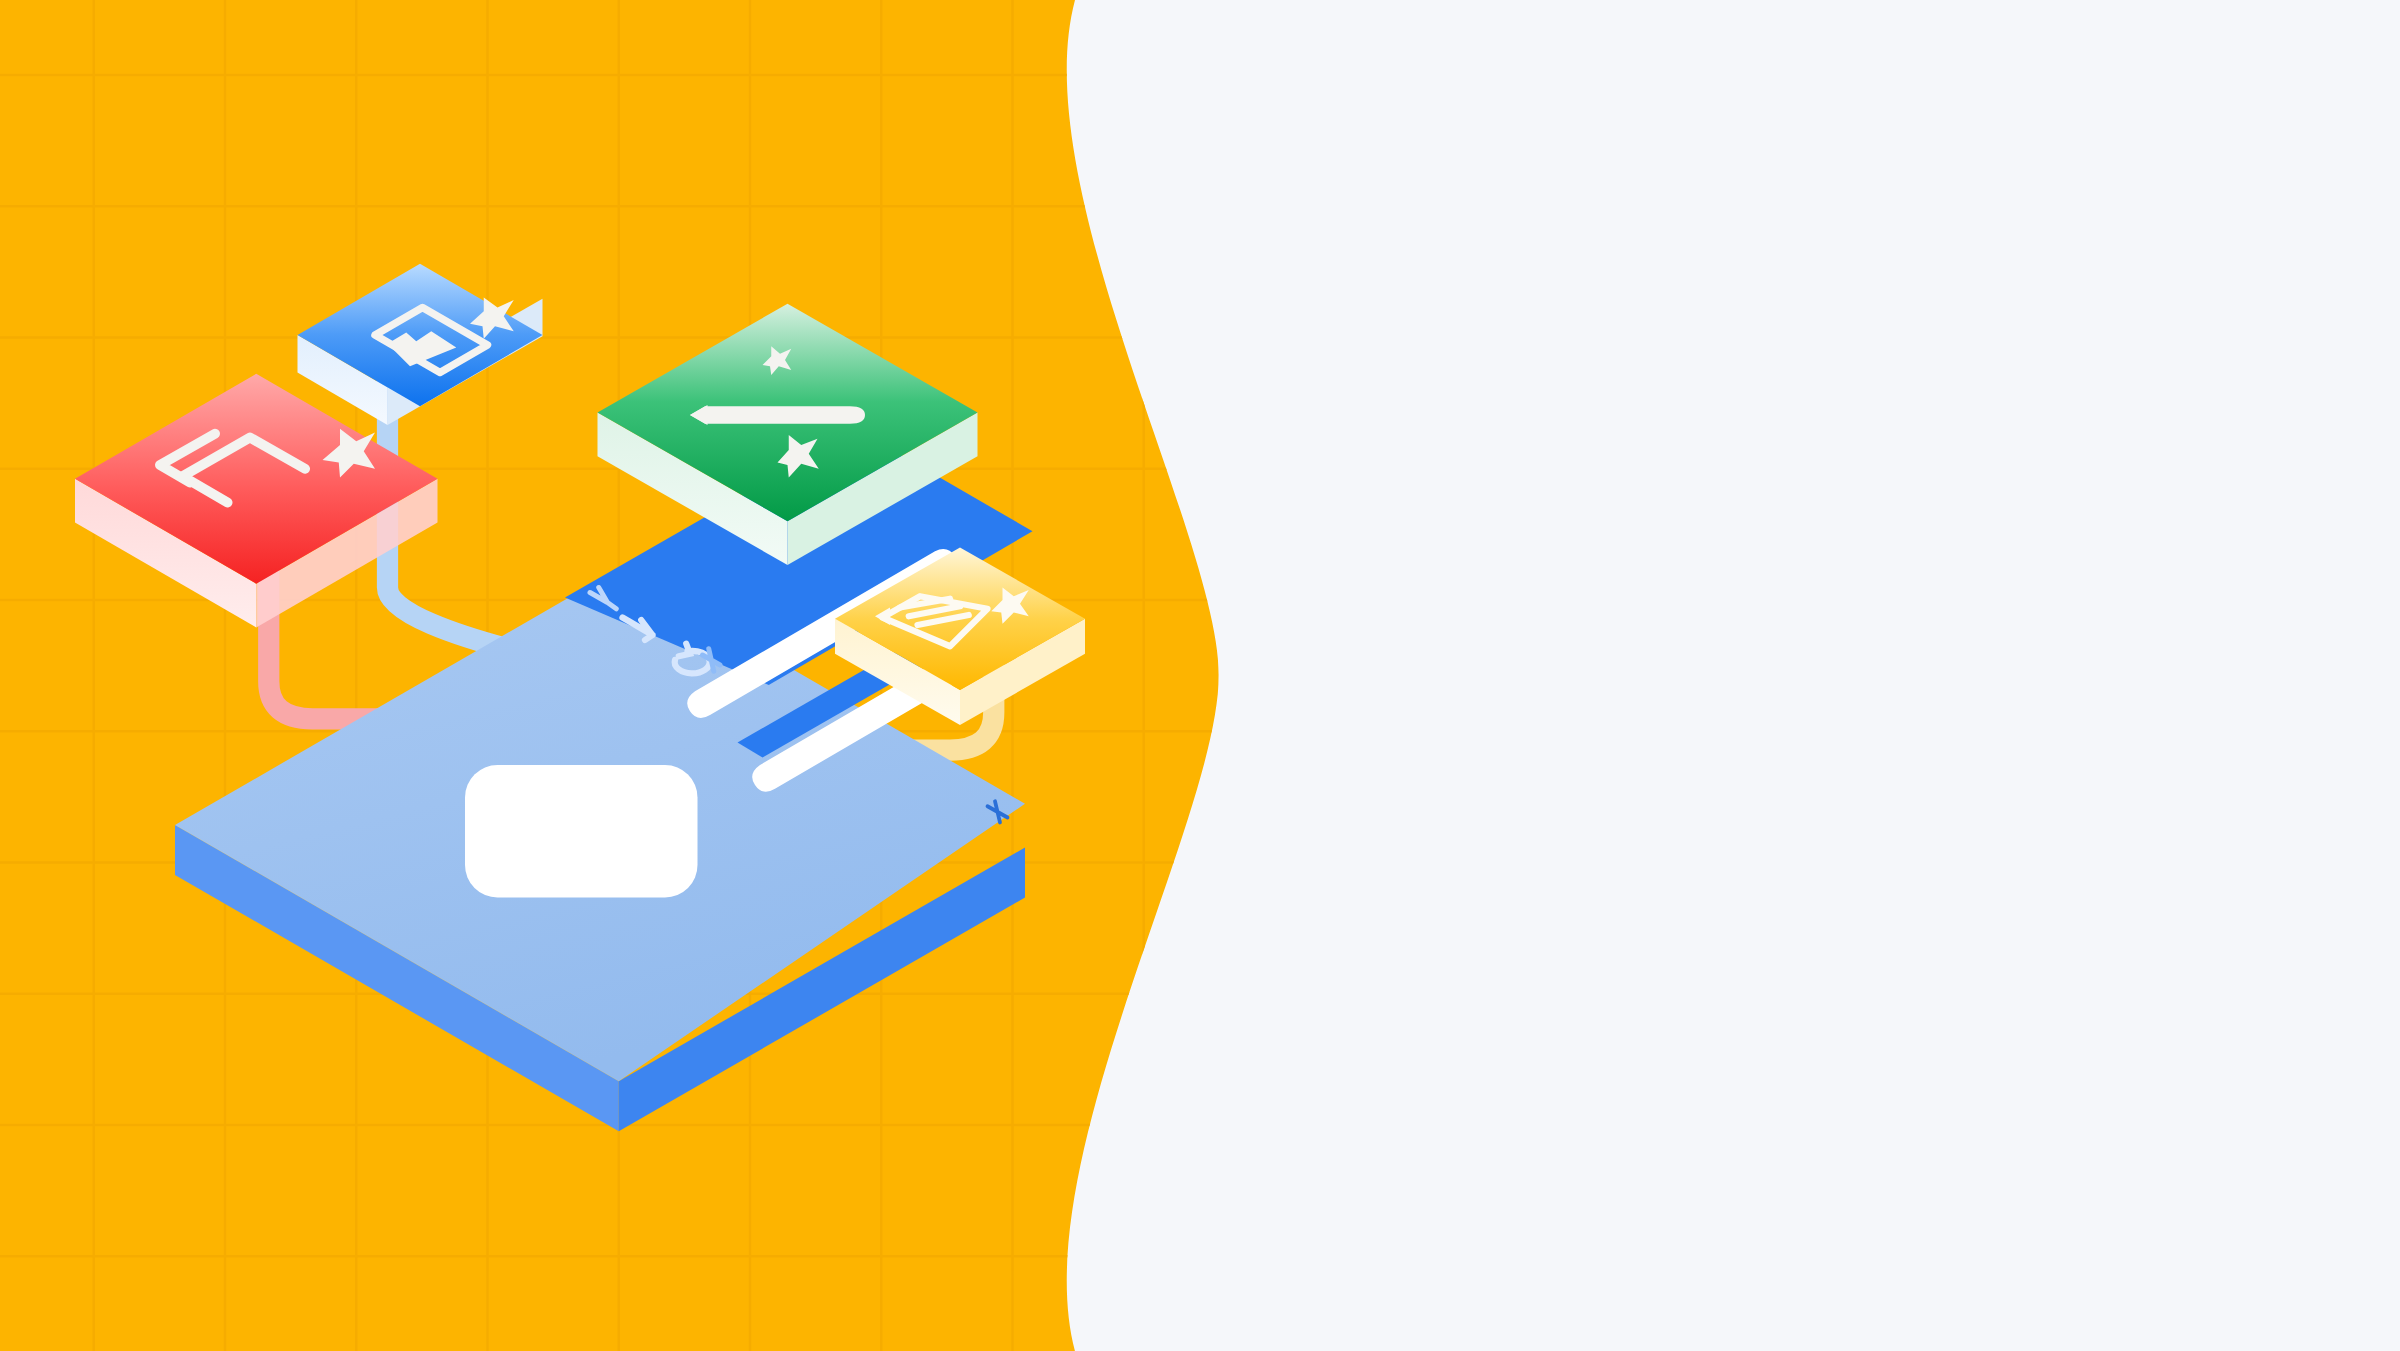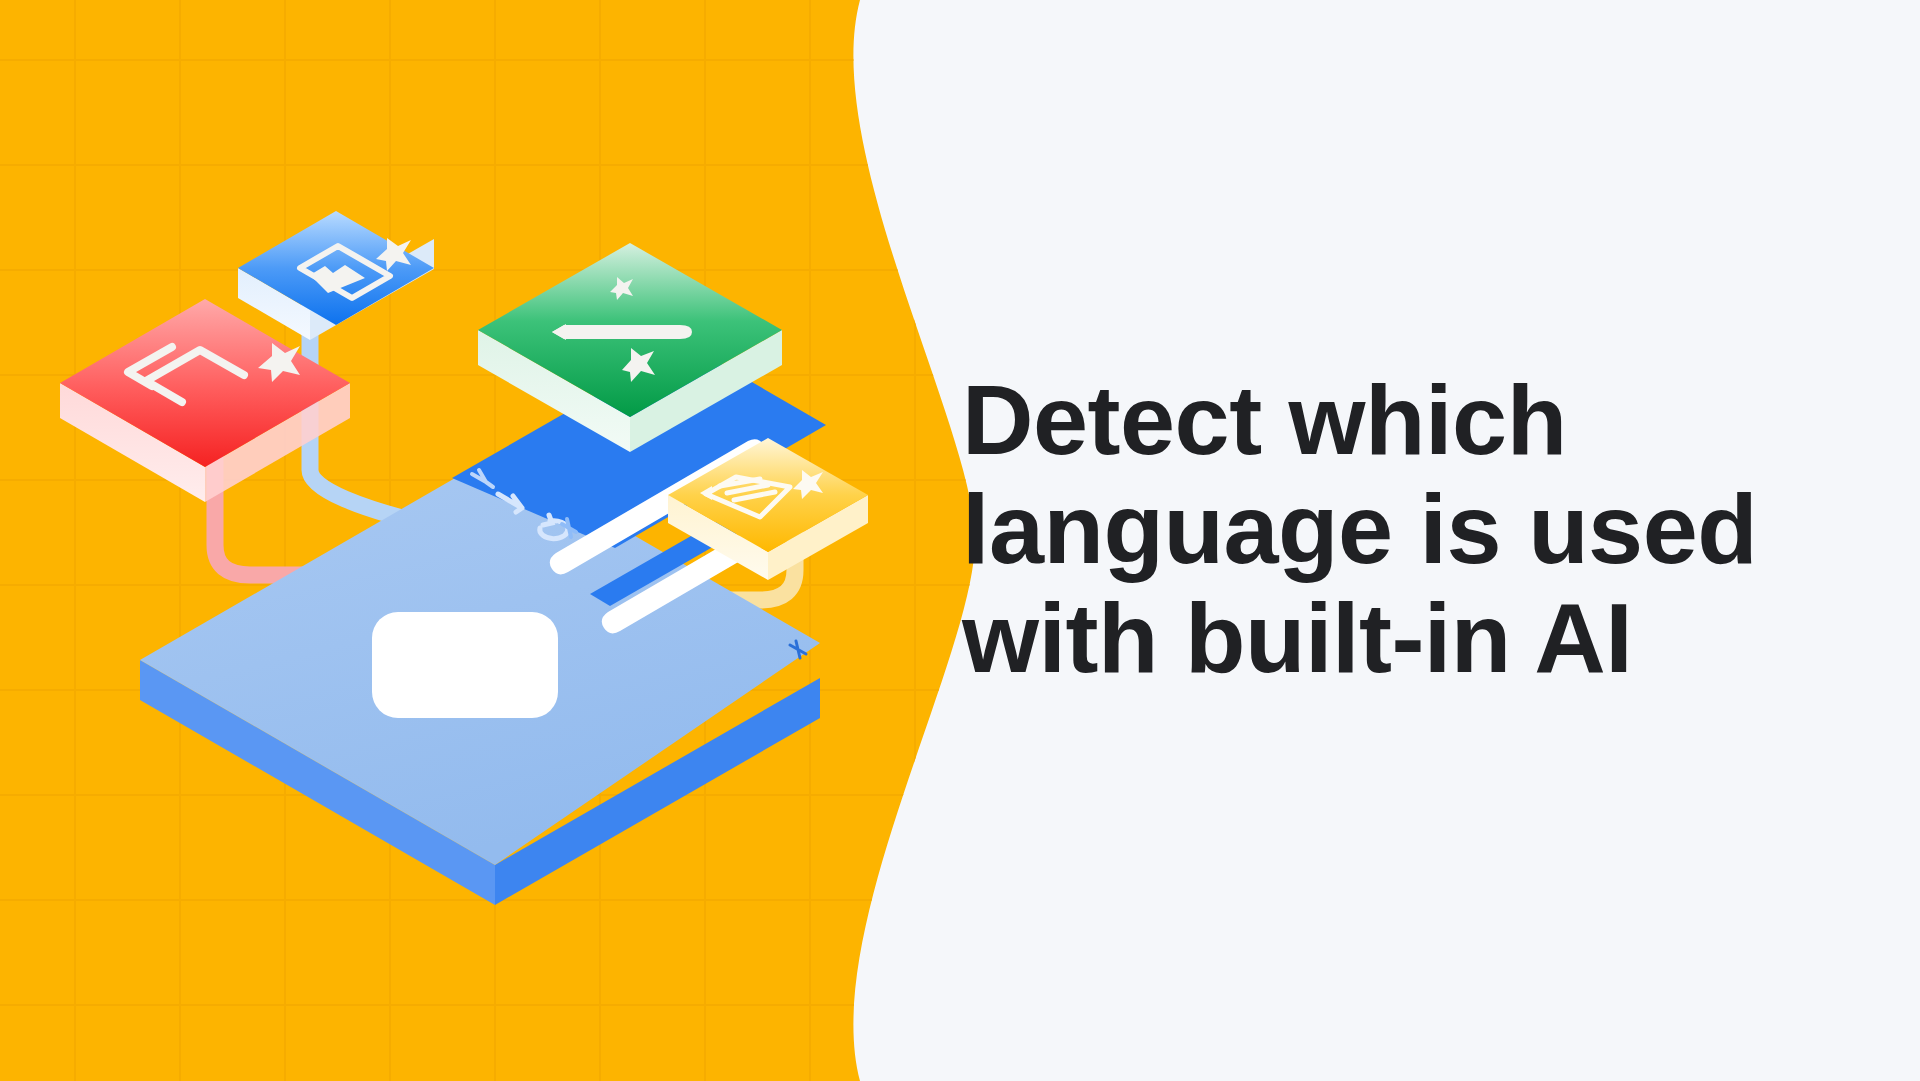--- a/index.html
+++ b/index.html
@@ -240,15 +240,14 @@
         <path d="M706,494 L736,477 L790,487 L760,517 Z"></path>
         <path d="M720,486 L760,479"></path>
         <path d="M727,493 L768,485"></path>
         <path d="M734,500 L775,492"></path>
       </g>
       <path d="M700,493 L712,486 L712,500 Z" fill="#fdfaf2"></path>
       <path d="M793,489 L802,480 L802,470 L811,477 L823,472 L816,483 L823,493 L811,490 L802,499 L801,490 Z" fill="#fdfaf2"></path>
     </g>
   </svg>
 
-  <h1 id="headline">Detect which language is used with built-in AI</h1>
 
 </div>
 
 </body></html>

